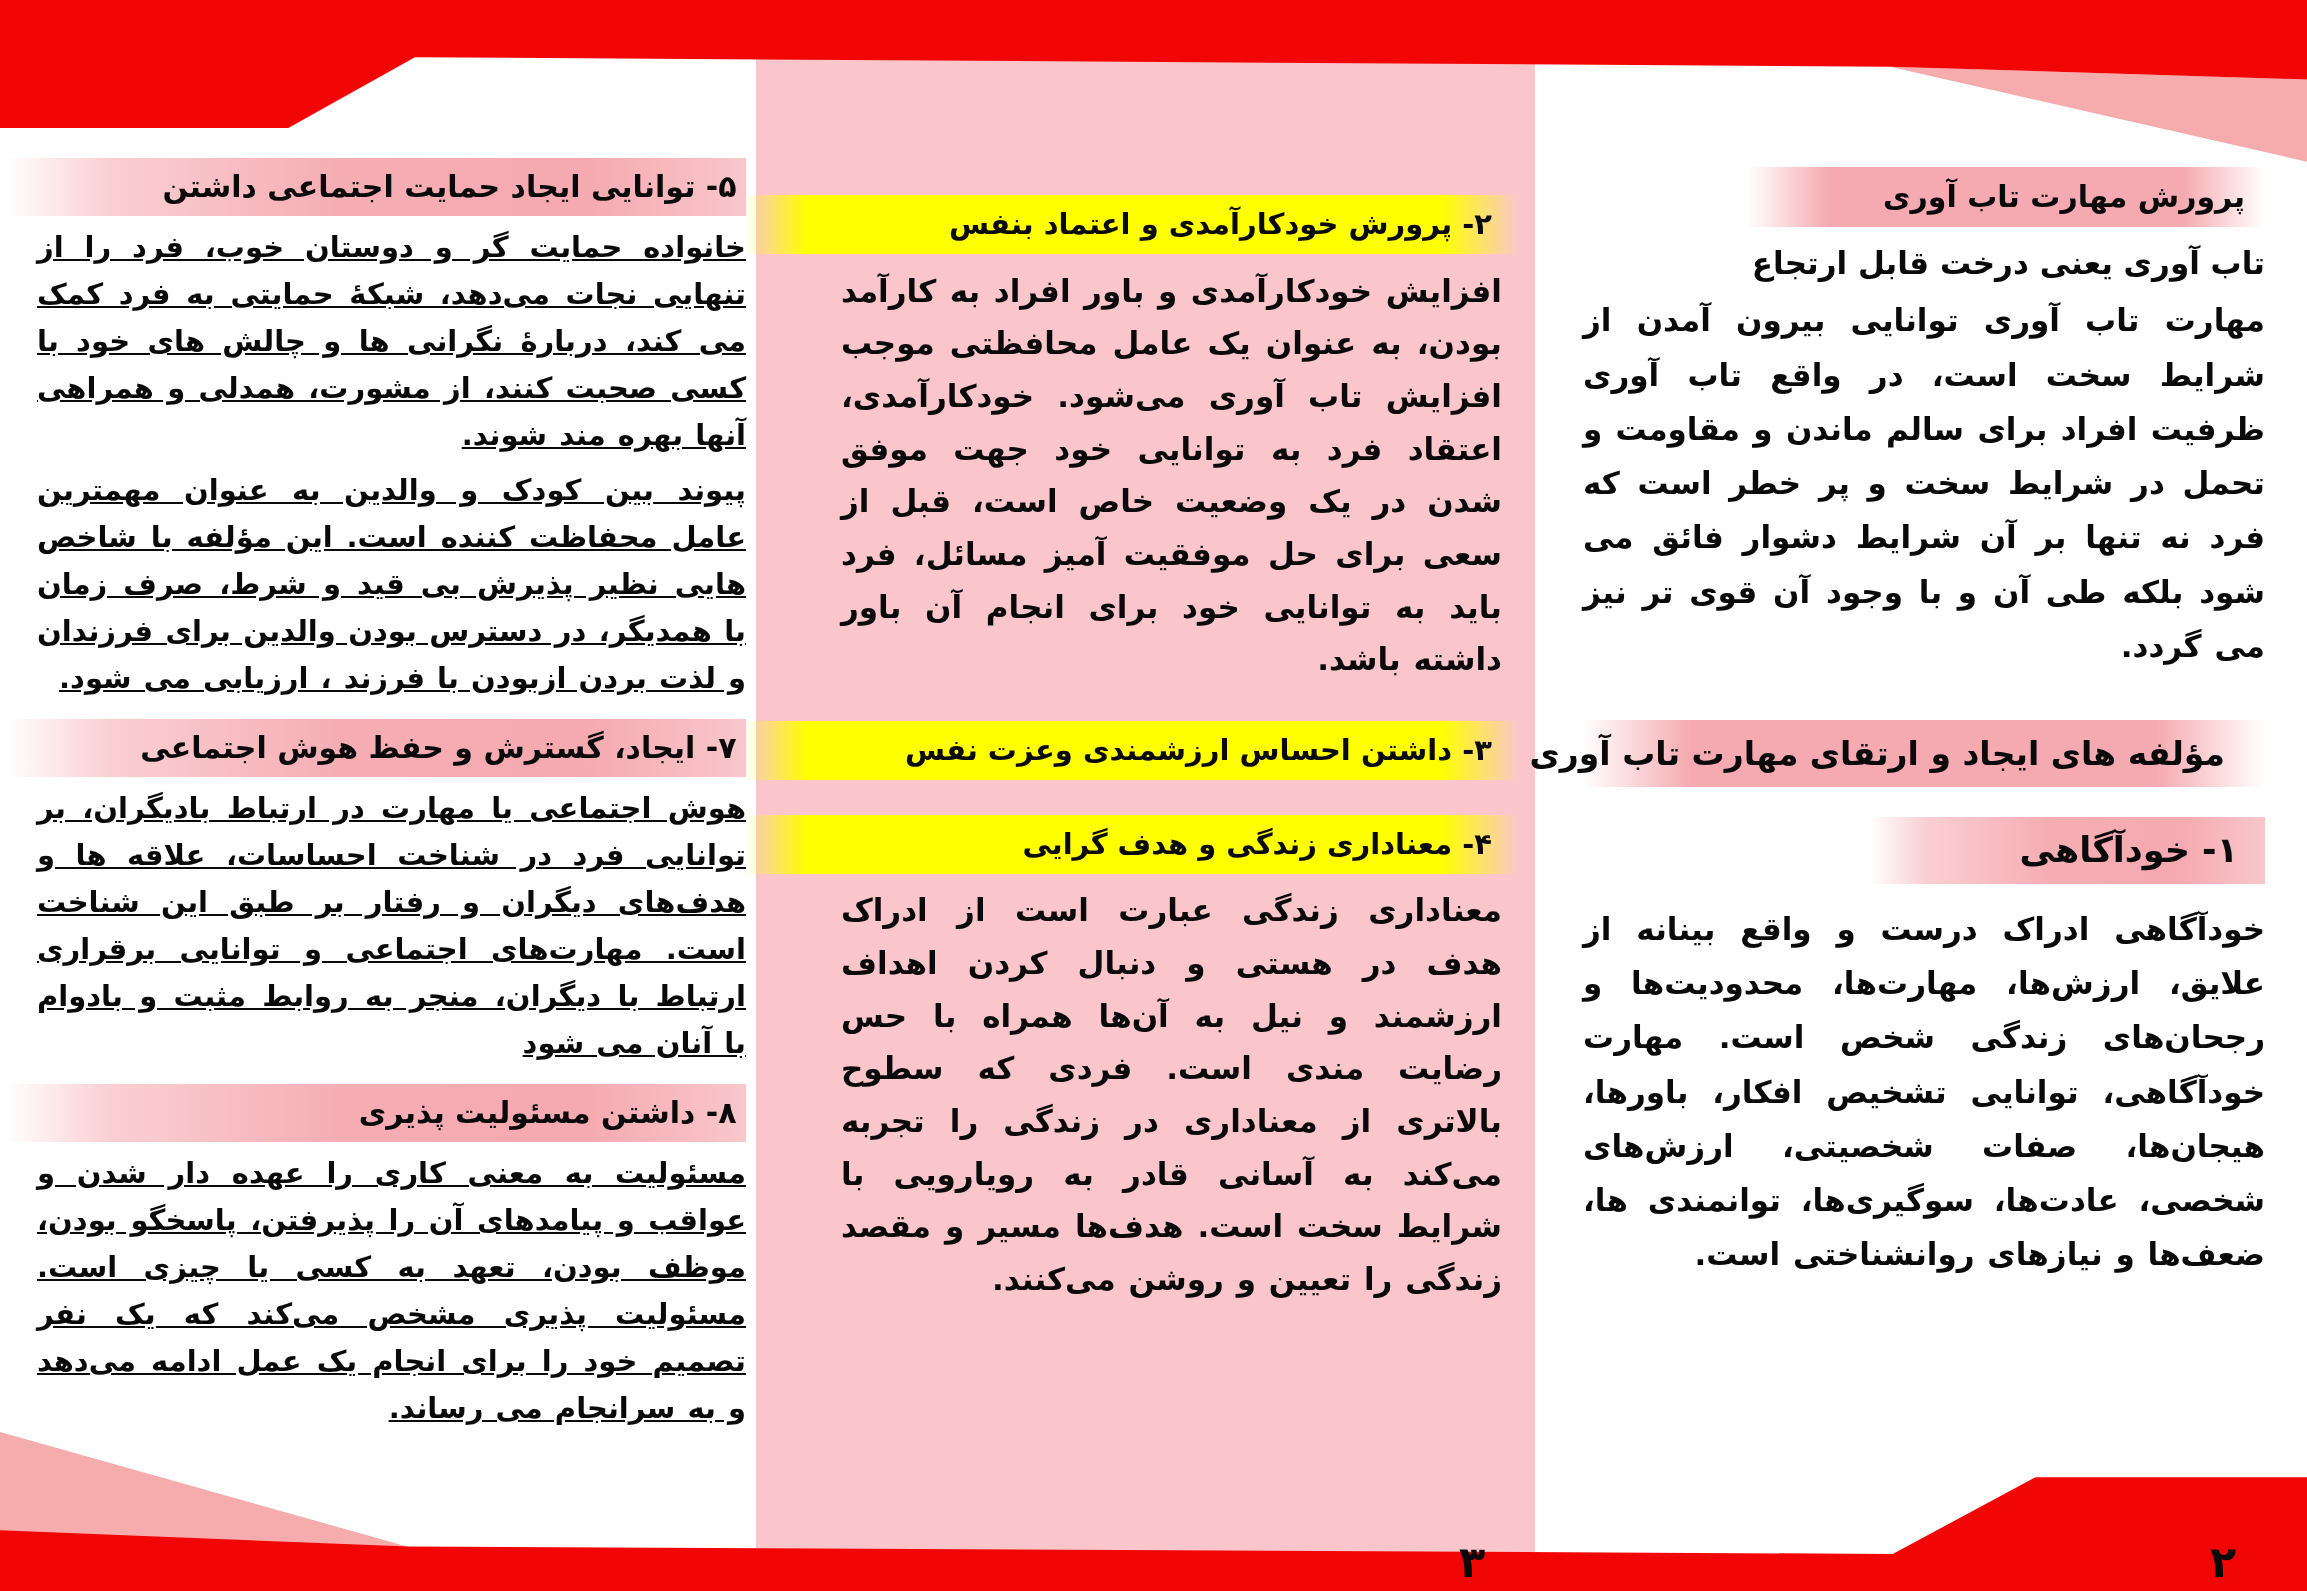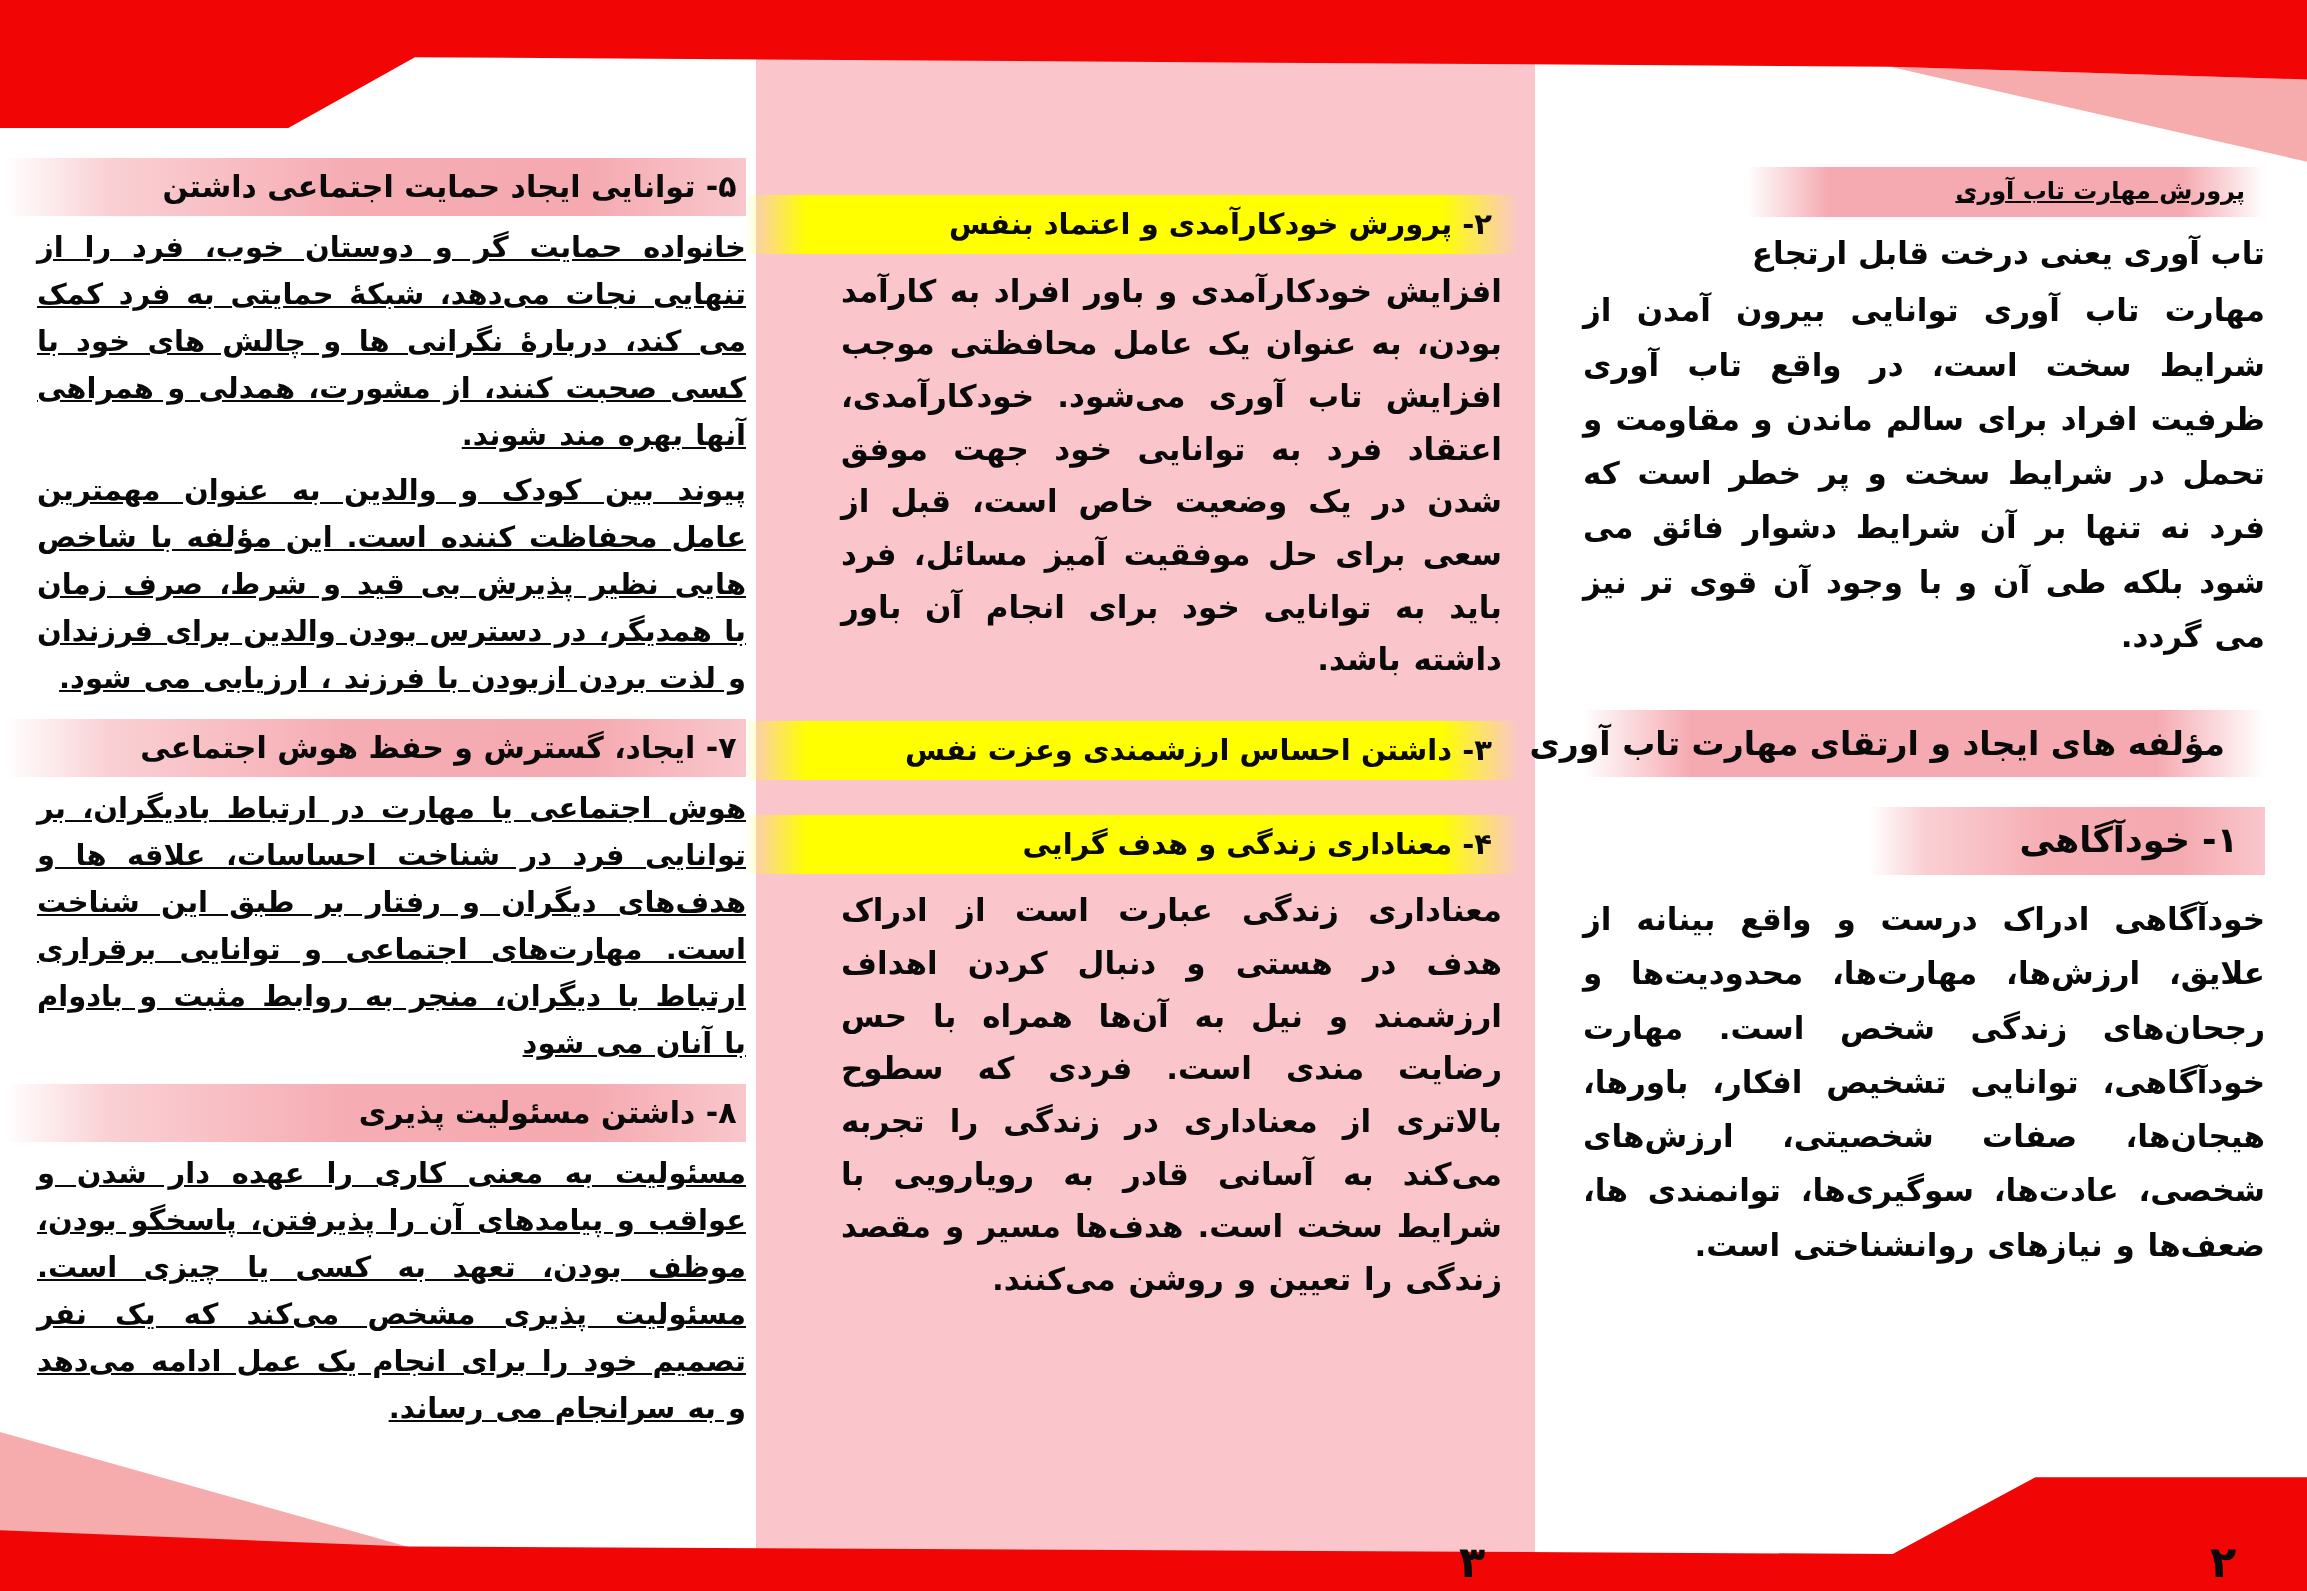--- a/index.html
+++ b/index.html
@@ -62,24 +62,23 @@
   }
   .band-pink-center{
     background:linear-gradient(90deg, rgba(245,169,176,0) 0%, var(--band-pink,#F5A9B0) 16%, var(--band-pink,#F5A9B0) 84%, rgba(245,169,176,0) 100%);
   }
   .band-yellow{
     background:linear-gradient(90deg, rgba(255,255,0,0) 0%, var(--highlight-yellow,#FFFF00) 8%, var(--highlight-yellow,#FFFF00) 90%, rgba(255,255,0,0) 100%);
   }
 
   .title-band{
     width:76%;
-    font-size:24px;line-height:1.65;
+    font-size:30px;line-height:1.65;
     padding:5.4px 20px 5.4px 6.7px;
     margin:0 0 5.4px;
-    text-decoration:underline;
   }
   .components-band{
     width:100%;
     font-size:33px;line-height:1.7;
     padding:5.4px 40px 5.4px 6.7px;
     margin:47px 0 0;
   }
   .selfaware-band{
     width:58%;
     font-size:35px;line-height:1.7;

